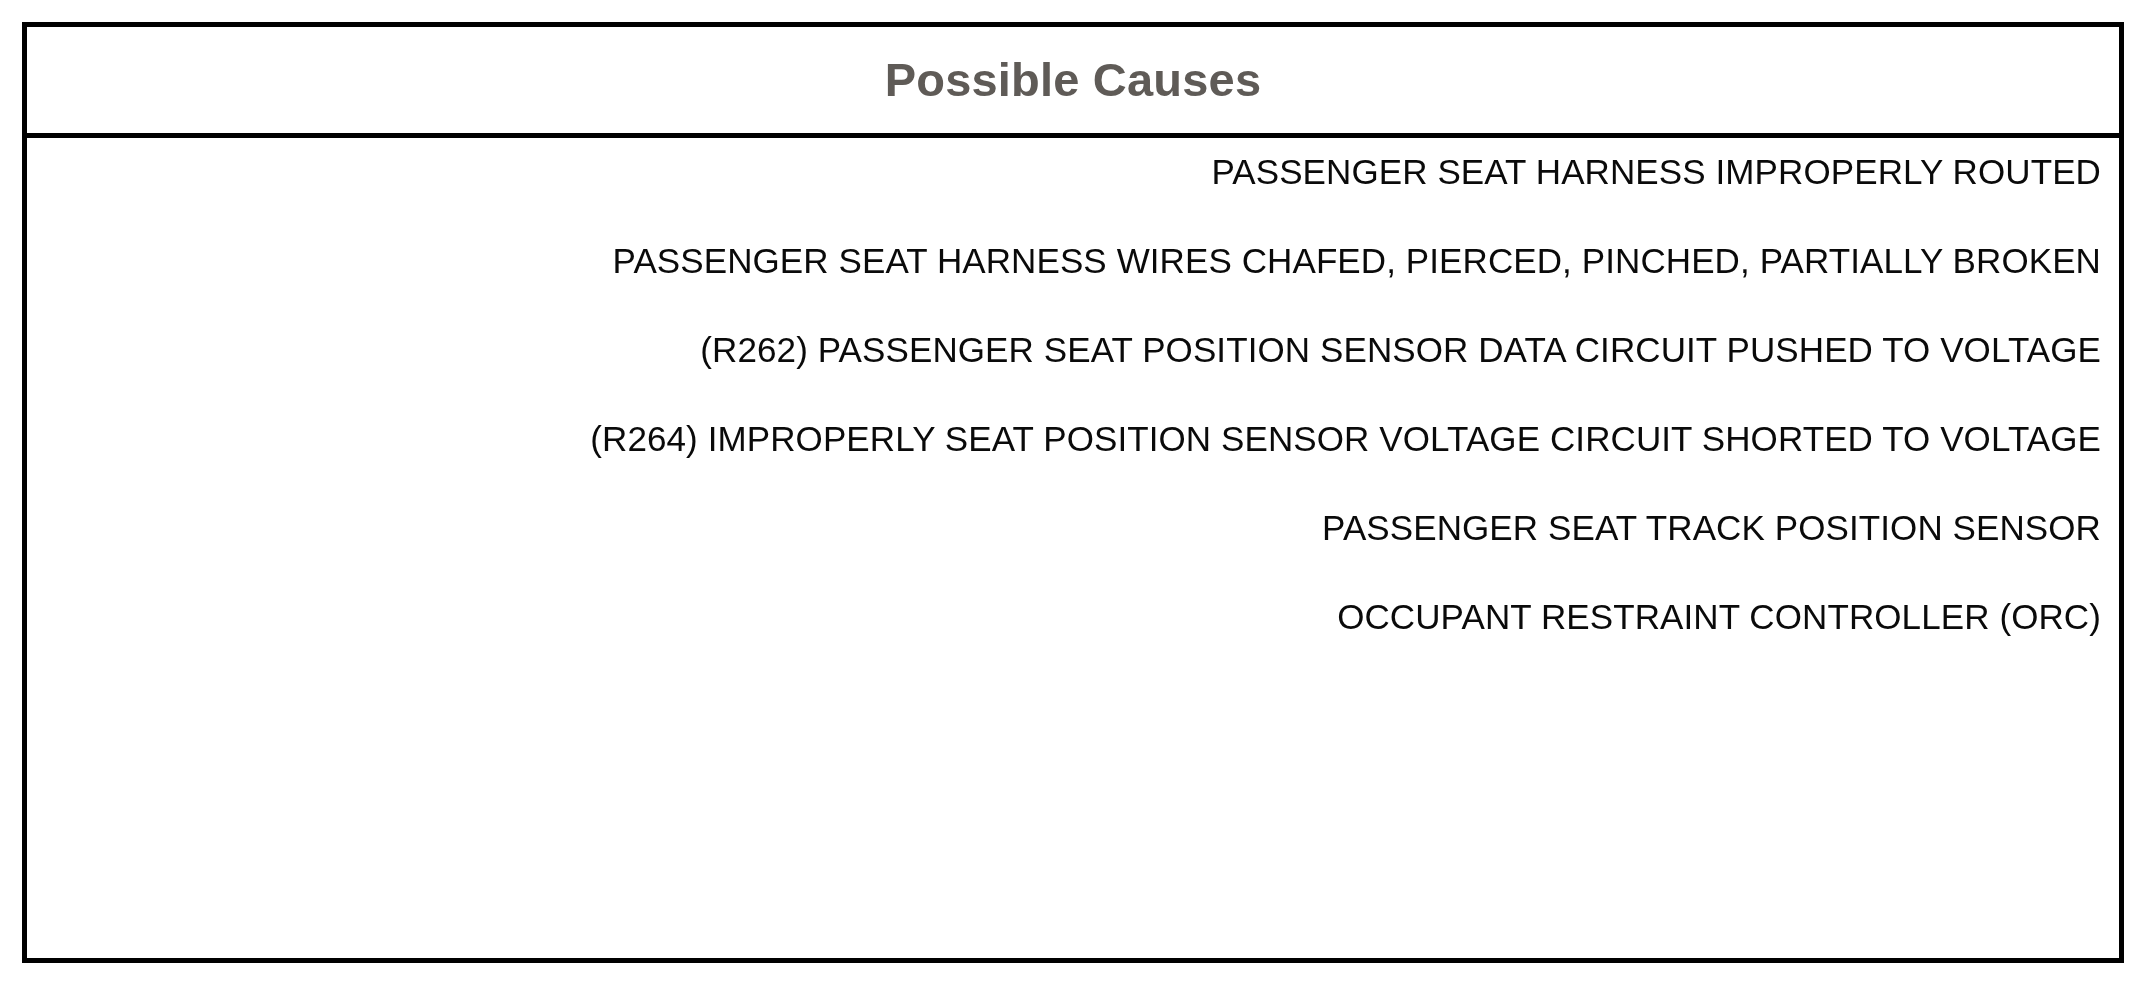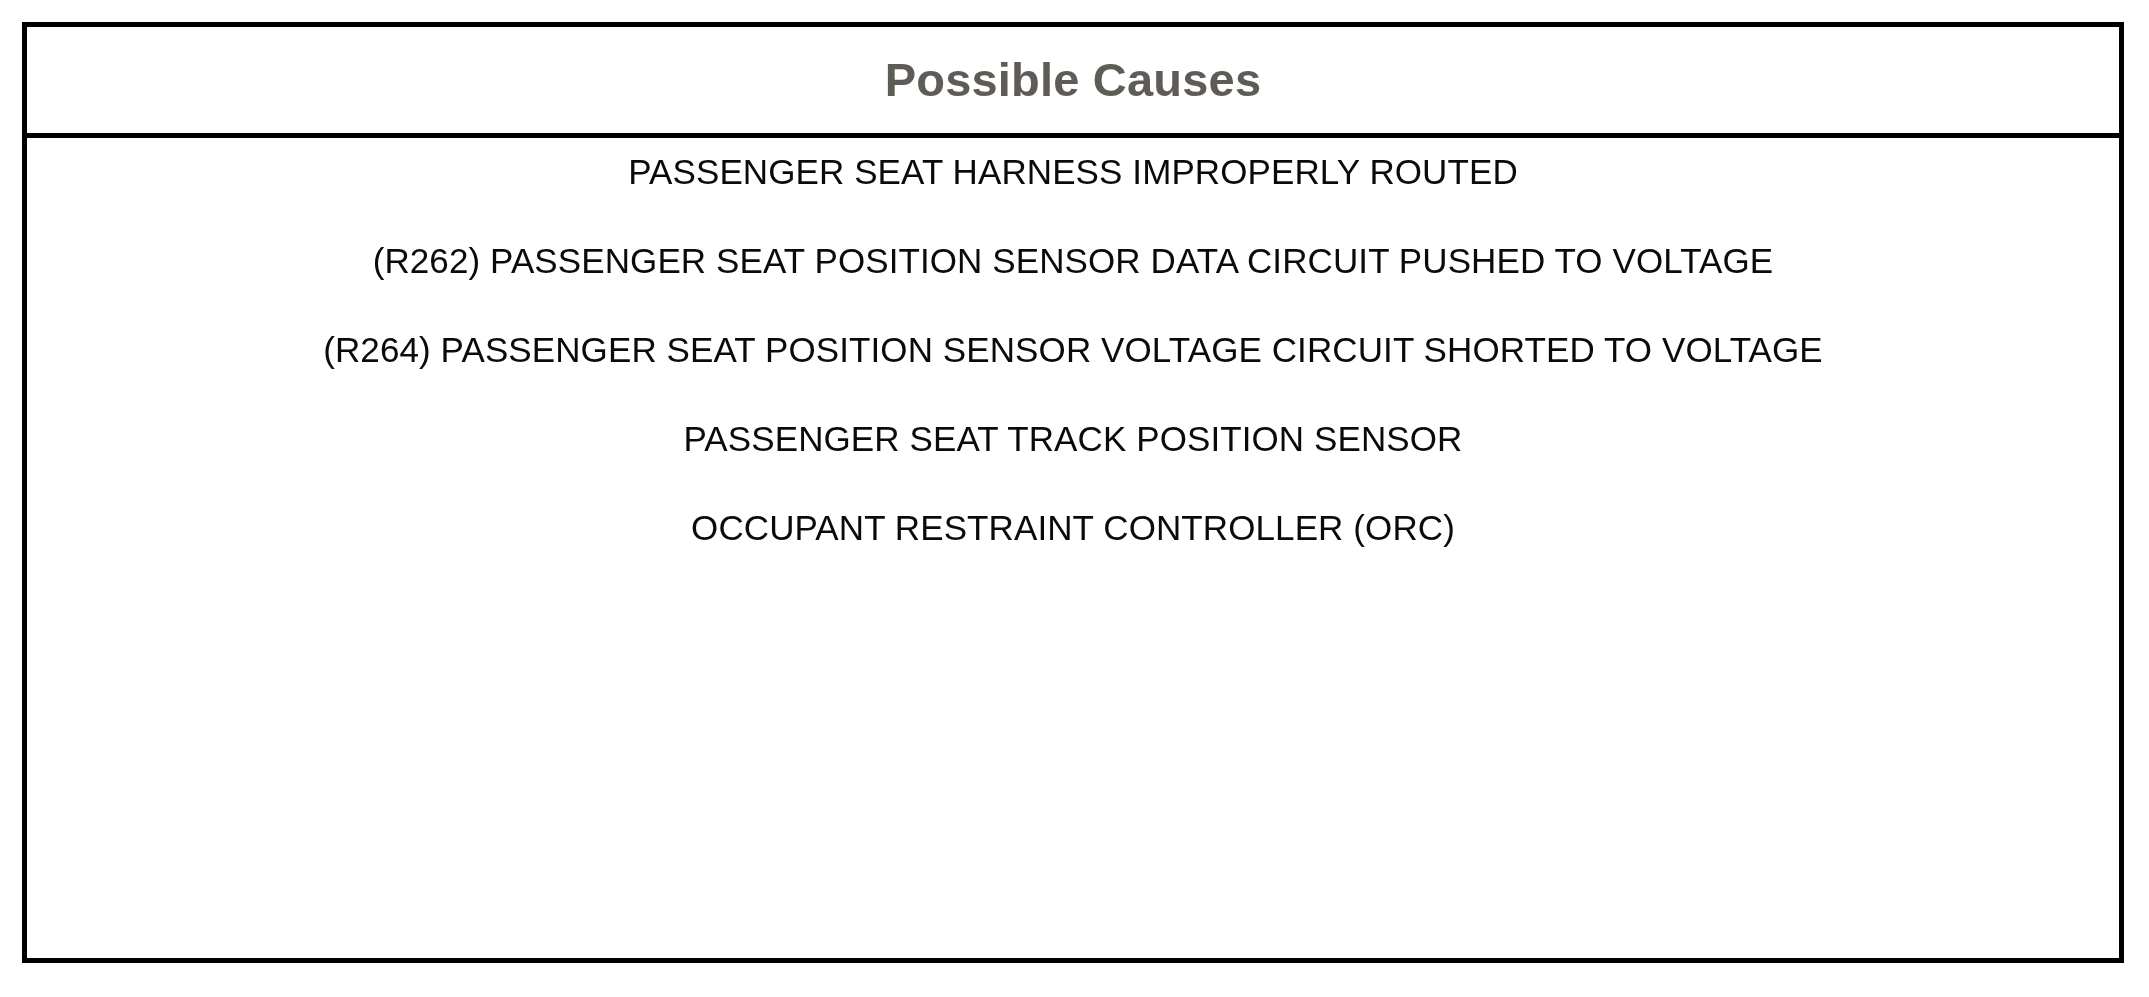--- a/index.html
+++ b/index.html
@@ -70,21 +70,21 @@
   .cause-row {
     font-family: "Liberation Sans", sans-serif;
     font-size: 35px;
     font-weight: normal;
     color: #0a0a0a;
     line-height: 44px;
     letter-spacing: 0.1px;
     padding: 0 0 0 0;
     margin: 0 0 45px 0;
     white-space: pre-line;
-    text-align: center;
+    text-align: right;
   }
 
   .cause-row.wrapped {
     margin-bottom: 46px;
   }
 
   .cause-row:last-child {
     margin-bottom: 13px;
   }
 </style>
@@ -96,25 +96,26 @@
   <div class="causes-table">
 
     <div class="table-header">
       <div class="table-header-title">Possible Causes</div>
     </div>
 
     <div class="table-body">
 
       <div class="cause-row">PASSENGER SEAT HARNESS IMPROPERLY ROUTED</div>
 
+      <div class="cause-row">PASSENGER SEAT HARNESS WIRES CHAFED, PIERCED, PINCHED, PARTIALLY BROKEN</div>
 
 
       <div class="cause-row">(R262) PASSENGER SEAT POSITION SENSOR DATA CIRCUIT PUSHED TO VOLTAGE</div>
 
-      <div class="cause-row">(R264) PASSENGER SEAT POSITION SENSOR VOLTAGE CIRCUIT SHORTED TO VOLTAGE</div>
+      <div class="cause-row">(R264) IMPROPERLY SEAT POSITION SENSOR VOLTAGE CIRCUIT SHORTED TO VOLTAGE</div>
 
 
       <div class="cause-row">PASSENGER SEAT TRACK POSITION SENSOR</div>
 
       <div class="cause-row">OCCUPANT RESTRAINT CONTROLLER (ORC)</div>
 
     </div>
   </div>
 </div>
 

